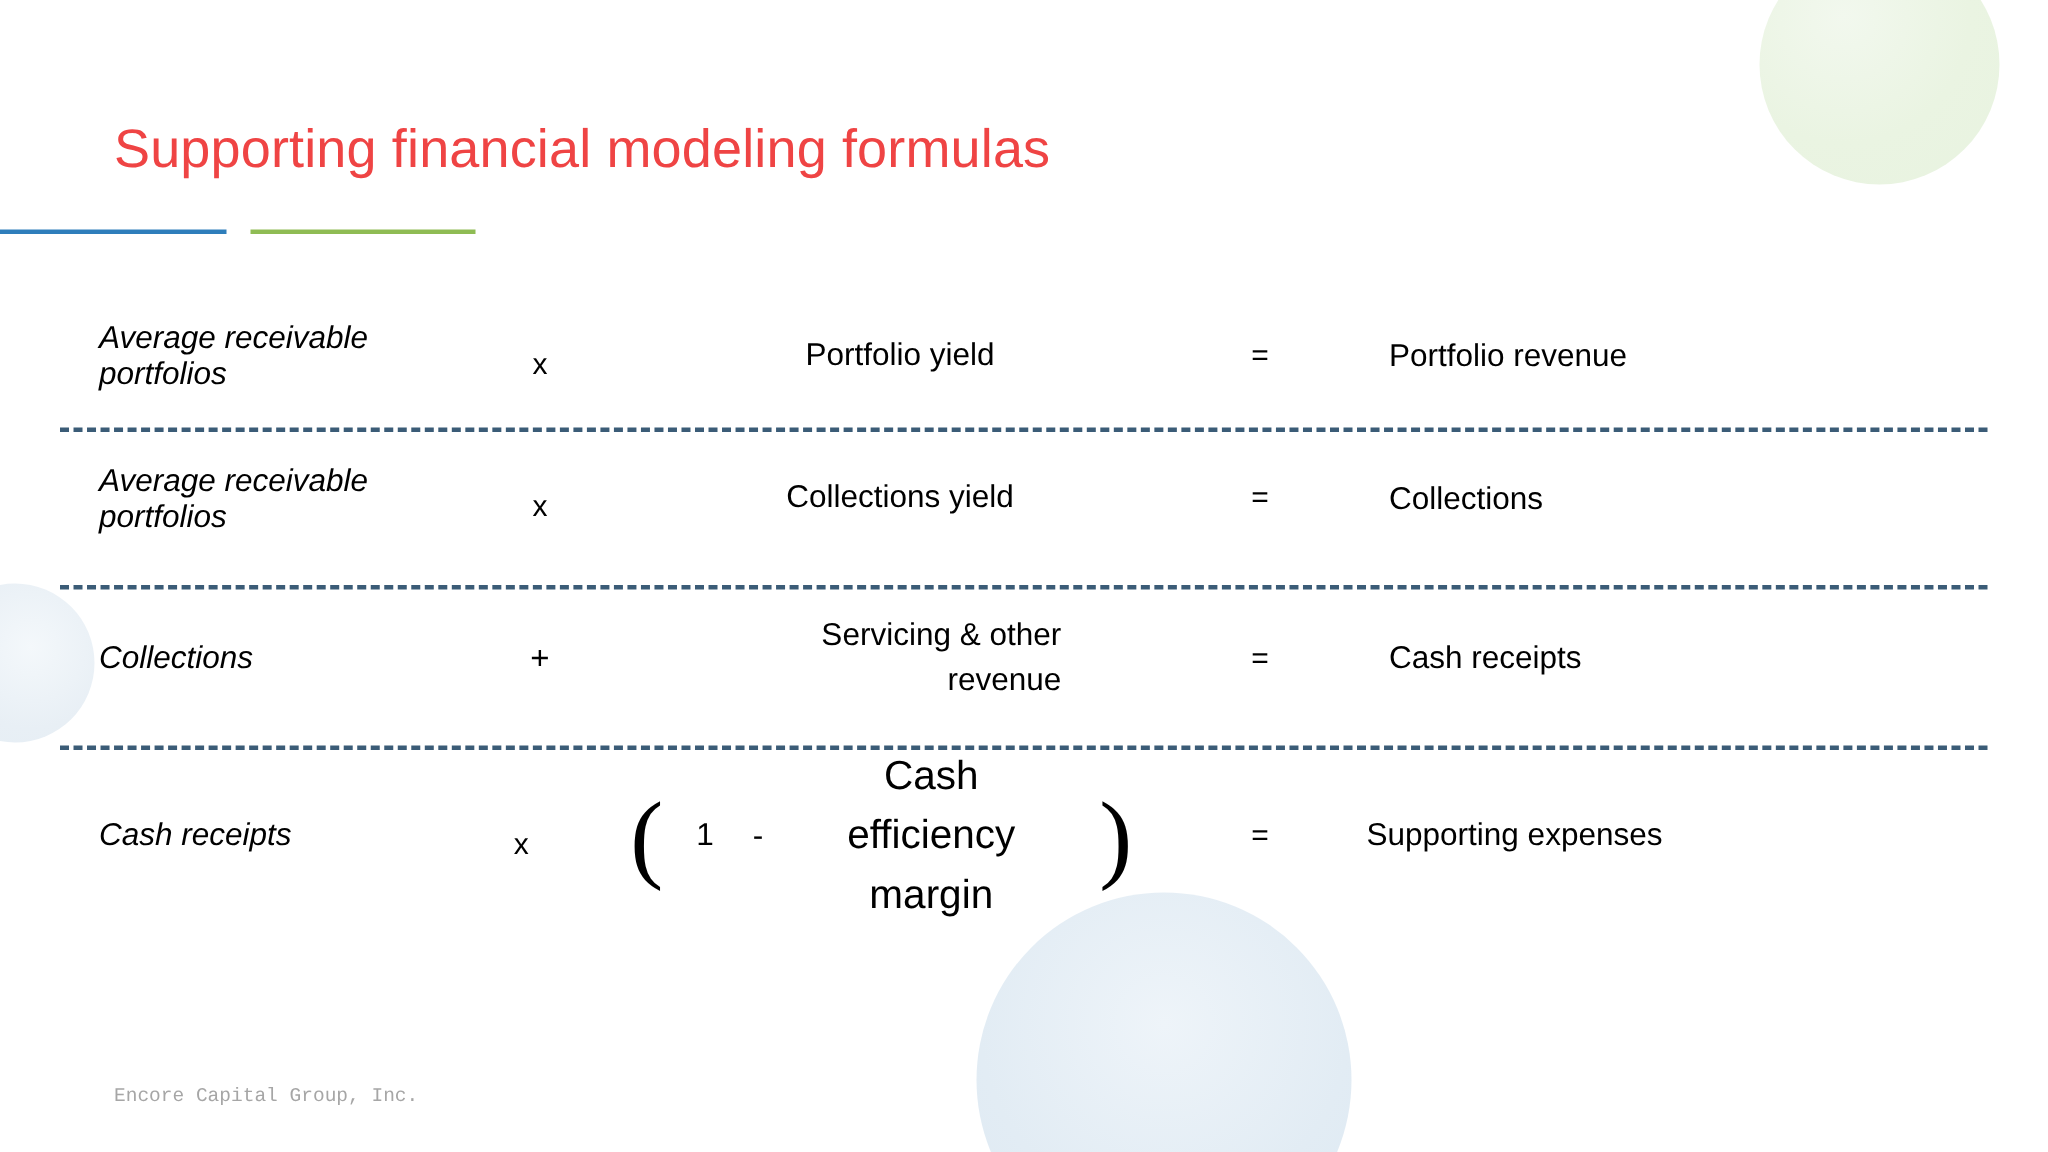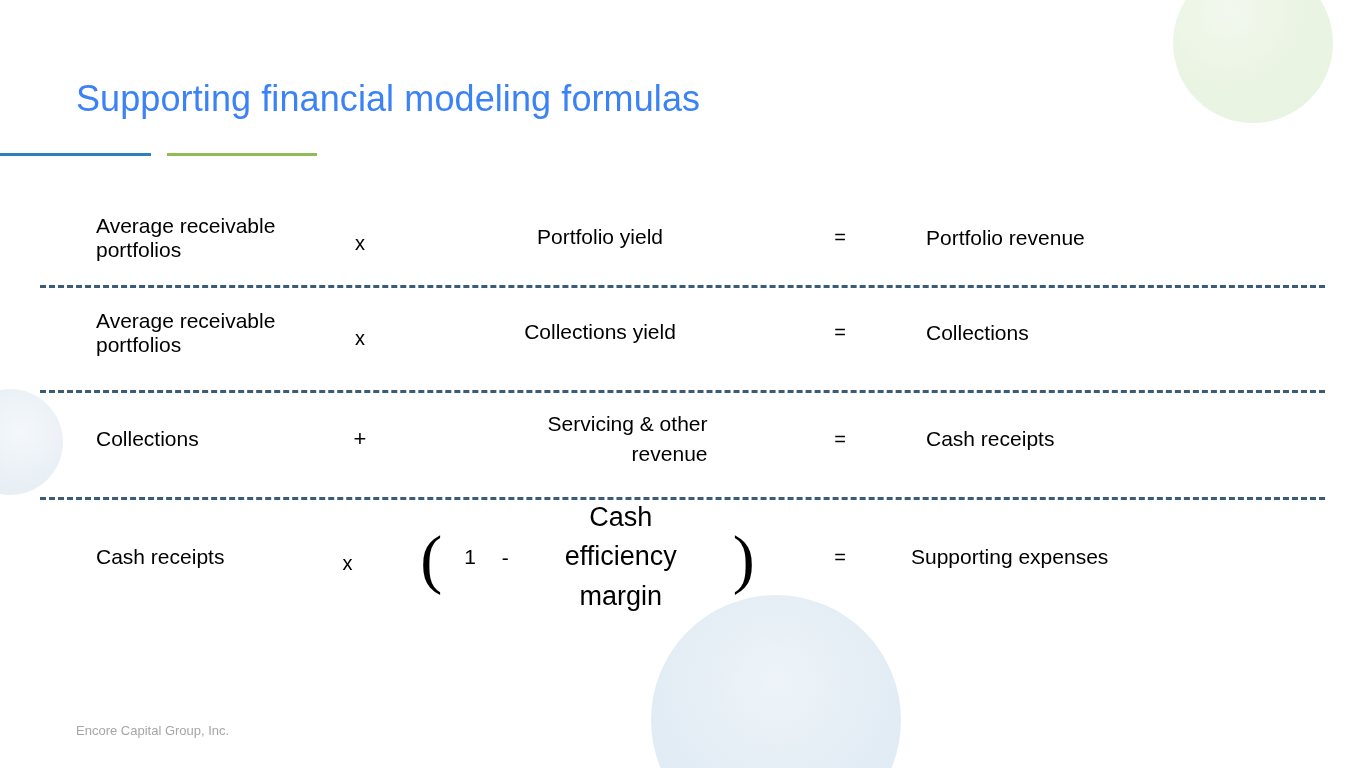--- a/index.html
+++ b/index.html
@@ -43,21 +43,21 @@
     height: 250px;
     background: radial-gradient(circle at 50% 35%, #eef4f9 0%, #e2ecf4 60%, #dde9f3 100%);
   }
 
   
   .title {
     position: absolute;
     left: 76px;
     top: 78px;
     font-size: 36px;
-    color: #3b82f6;
+    color: #ef4444;
     letter-spacing: 0.1px;
     white-space: nowrap;
   }
   .accent-blue {
     position: absolute;
     left: 0px;
     top: 153px;
     width: 151px;
     height: 3px;
     background: #2e7ebb;
@@ -88,22 +88,23 @@
   }
   .frow.tall { height: 95px; }
 
   .cell {
     display: flex;
     align-items: center;
     box-sizing: border-box;
   }
   .c-term1 {
     width: 300px;
-    padding-left: 96px;
+    padding-left: 66px;
     justify-content: flex-start;
+    font-style: italic;
   }
   .c-op1 {
     width: 120px;
     justify-content: center;
   }
   .c-term2 {
     width: 360px;
     justify-content: center;
     text-align: right;
     line-height: 1.45;
@@ -158,20 +159,21 @@
     border-top: 3px dashed #3b5c77;
   }
 
   
   .footer-brand {
     position: absolute;
     left: 76px;
     top: 723px;
     font-size: 13px;
     color: #a6a6a6;
+    font-family: Liberation Mono, monospace;
   }
   .page-number {
     position: absolute;
     left: 1295px;
     top: 722px;
     font-size: 15px;
     color: #8c9aa6;
     margin-top: 48px;
   }
 </style>

